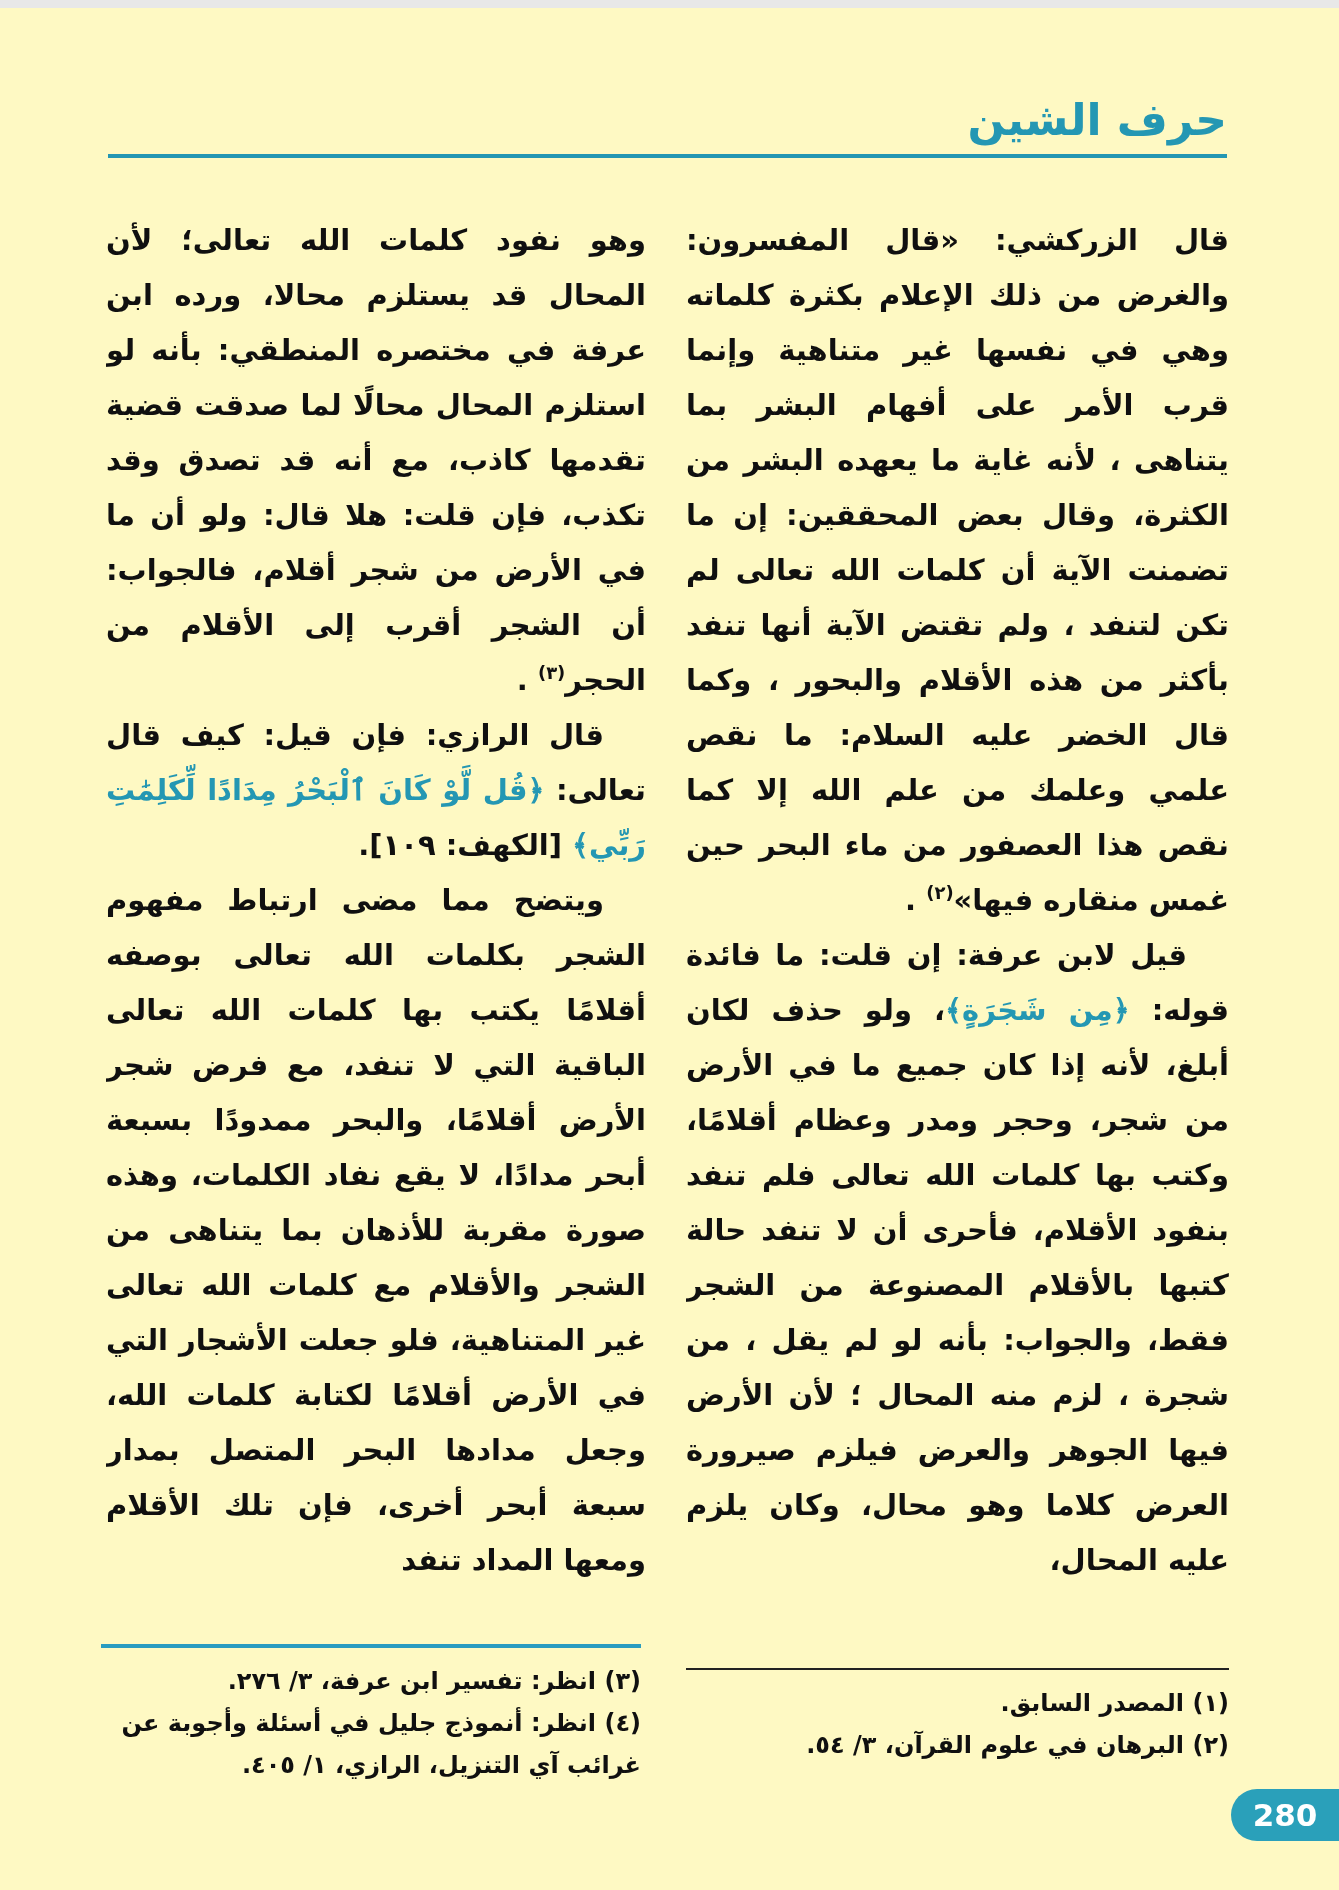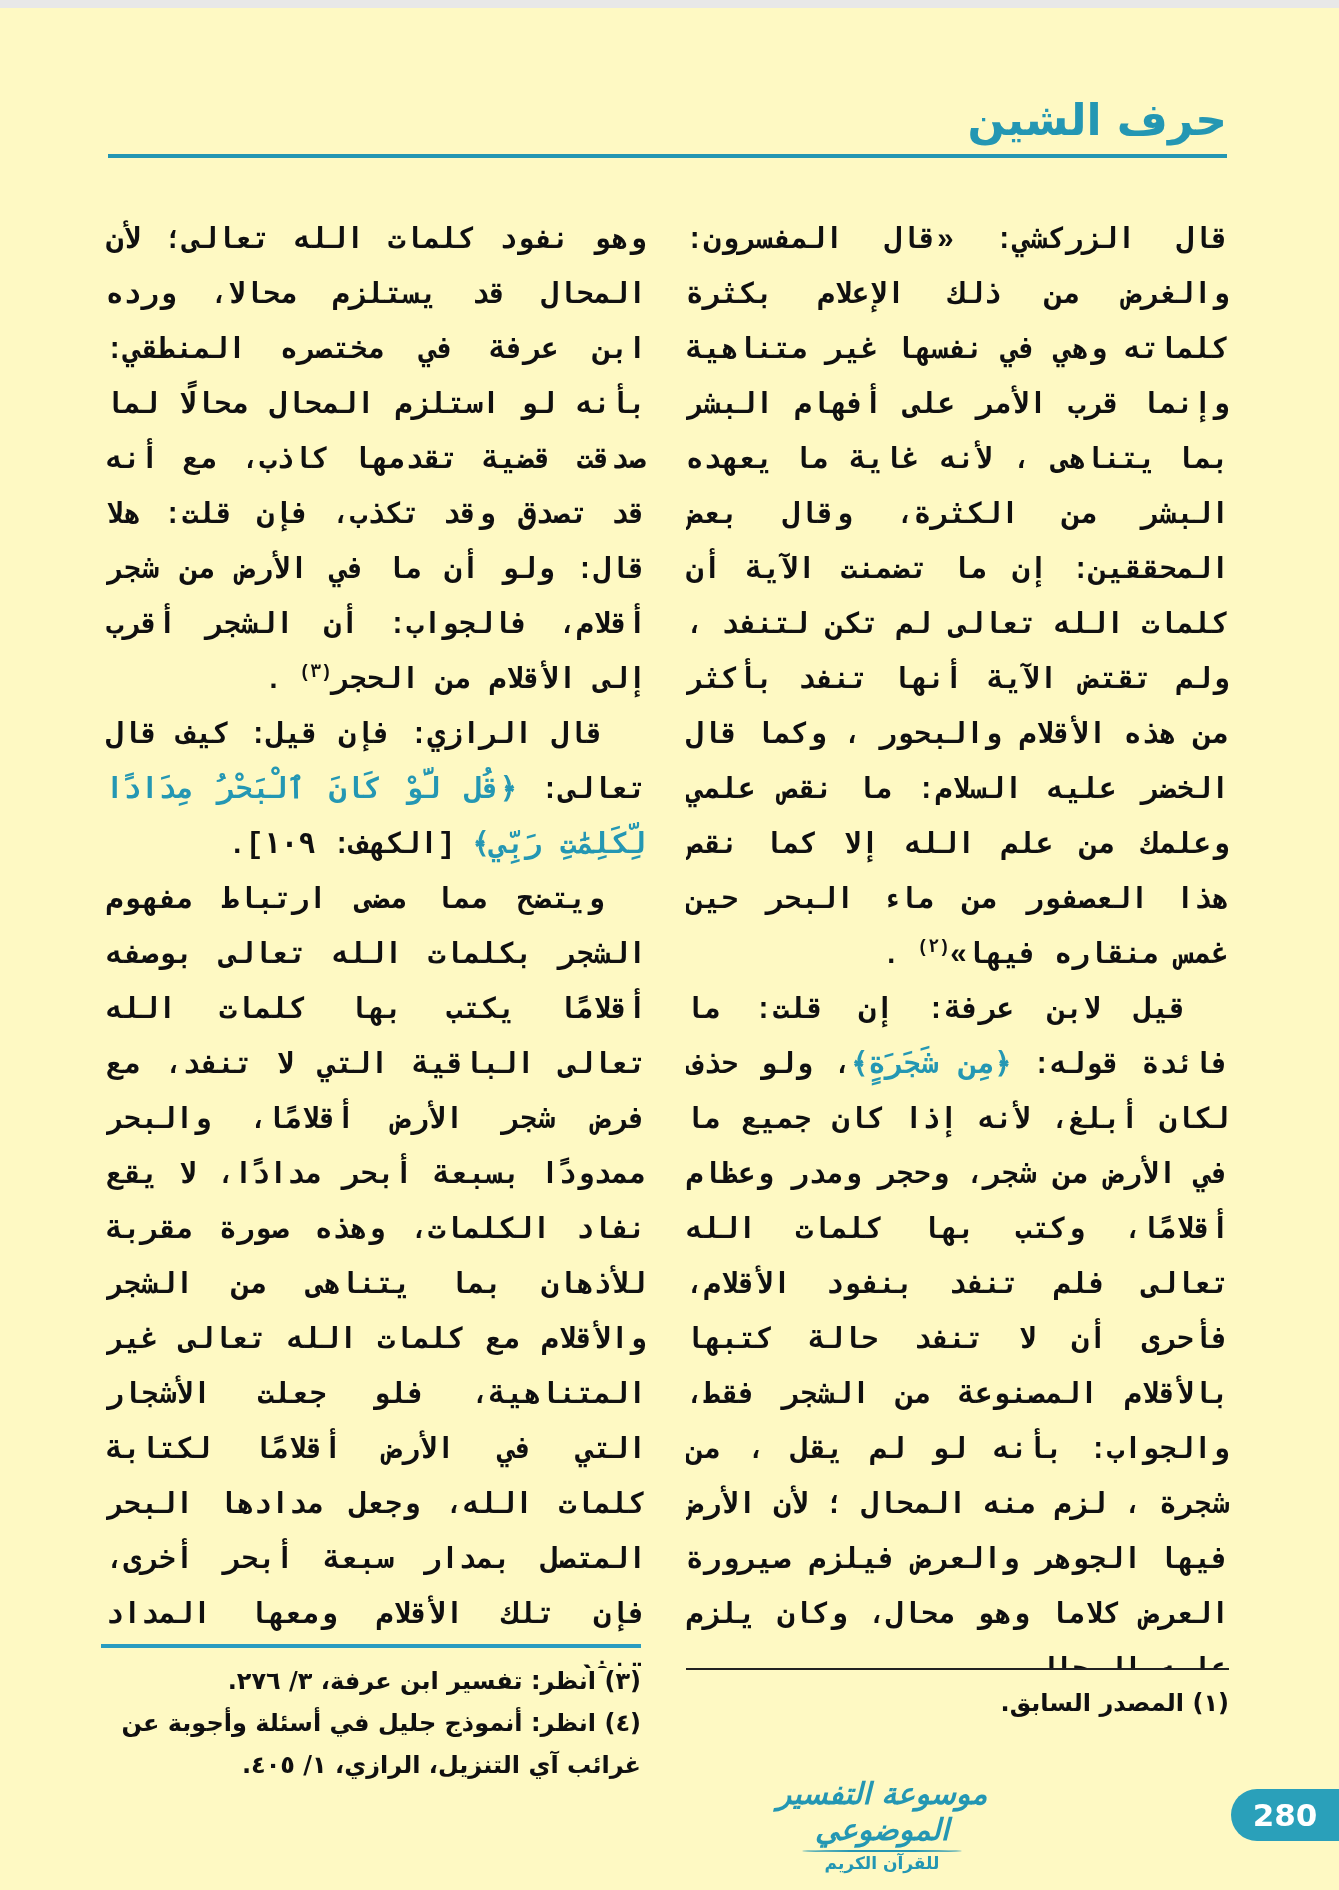--- a/index.html
+++ b/index.html
@@ -35,21 +35,20 @@
     gap:40px;
   }
   .column {
     font-size:29px;
     font-weight:bold;
     color:#101010;
     line-height:55px;
     text-align:justify;
     height:1455px;
     overflow:hidden;
-    font-family:Liberation Mono, monospace;
   }
   .column-right { width:543px; }
   .column-left  { width:540px; }
   p.para { margin:0; text-indent:42px; }
   p.para:first-child { text-indent:0; }
   .seg-t { color:#101010; }
   .seg-q { color:#2497b3; }
   .seg-r {
     color:#101010;
     font-size:0.62em;
@@ -135,26 +134,22 @@
     <div>
         <div class="footnote">(٣) انظر: تفسير ابن عرفة، ٣/ ٢٧٦.</div>
         <div class="footnote">(٤) انظر: أنموذج جليل في أسئلة وأجوبة عن غرائب آي التنزيل، الرازي، ١/ ٤٠٥.</div>
       </div>
   </div>
 
   <div class="footnotes footnotes-right">
     <div class="footnote-sep footnote-sep-dark"></div>
     <div>
         <div class="footnote">(١) المصدر السابق.</div>
+        <div class="footnote">(٢) البرهان في علوم القرآن، ٣/ ٥٤.</div>
       </div>
   </div>
 
-  <div class="publisher-logo">
-    <div class="logo-line1">موسوعة التفسير الموضوعي</div>
-    <div class="logo-flourish"></div>
-    <div class="logo-line2">للقرآن الكريم</div>
-  </div>
 
   <div class="page-number-badge">
     <span>280</span>
   </div>
 
 </div>
 
 </body></html>

